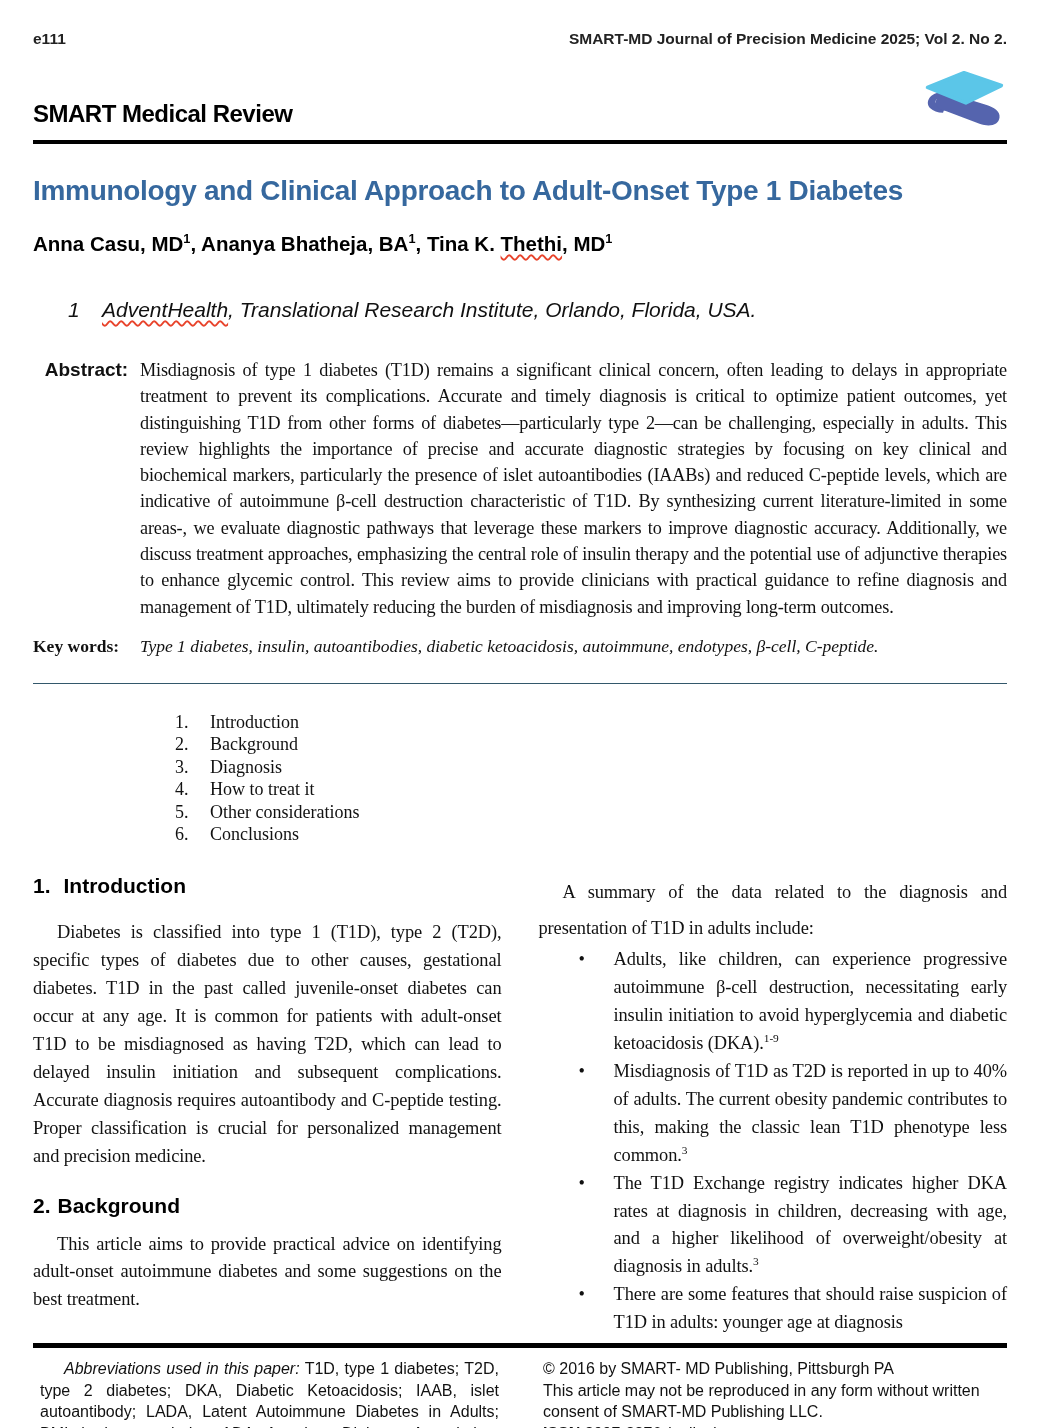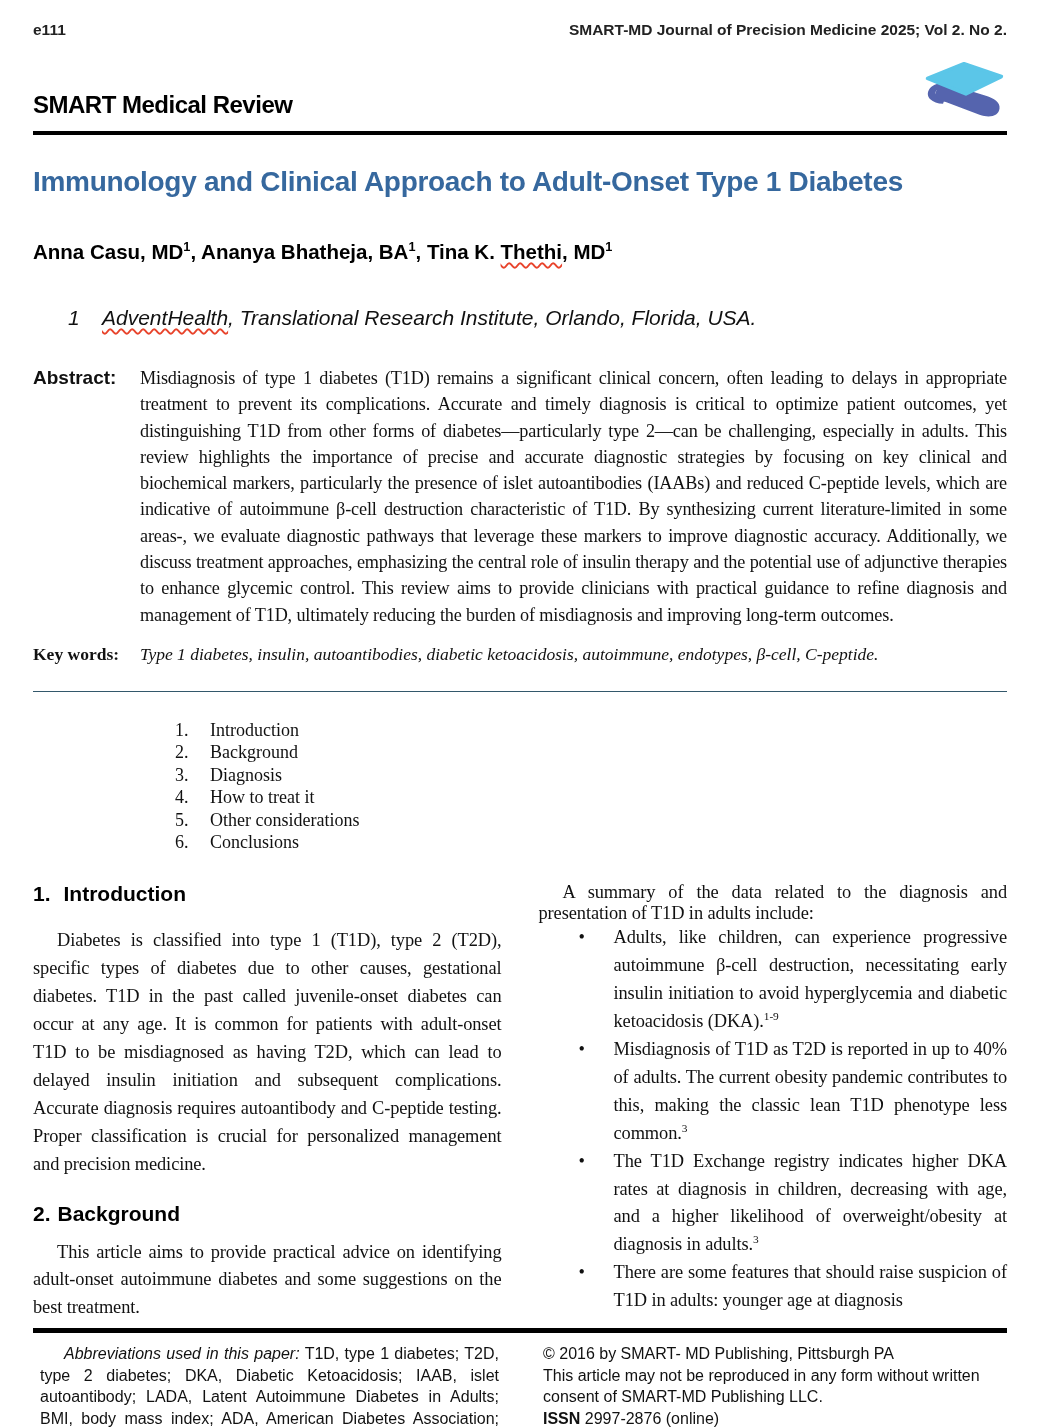--- a/index.html
+++ b/index.html
@@ -3,21 +3,21 @@
 <meta charset="utf-8">
 <style>
   * { margin: 0; padding: 0; box-sizing: border-box; }
   html, body { background: #ffffff; }
   .page {
     position: relative;
     width: 1040px;
     height: 1428px;
     margin: 0 auto;
     background: #ffffff;
-    padding: 8px 33px;
+    padding: 17px 33px;
     overflow: hidden;
     font-family: "Liberation Serif", "DejaVu Serif", serif;
     color: #111111;
   }
 
   
   .top-bar {
     padding-top: 13px;
     display: flex;
     justify-content: space-between;
@@ -52,21 +52,21 @@
   
   .article-title {
     margin-top: 31px;
     font-family: "Liberation Sans", "DejaVu Sans", sans-serif;
     font-weight: bold;
     font-size: 28px;
     letter-spacing: -0.3px;
     color: #36689E;
   }
   .authors {
-    margin-top: 42px;
+    margin-top: 25px;
     font-family: "Liberation Sans", "DejaVu Sans", sans-serif;
     font-weight: bold;
     font-size: 20.5px;
     color: #000;
   }
   .authors sup, .bullet-text-wrap sup { font-size: 62%; vertical-align: super; line-height: 0; }
   .squiggle {
     text-decoration: underline;
     text-decoration-style: wavy;
     text-decoration-color: #E8432B;
@@ -93,21 +93,21 @@
     letter-spacing: -0.15px;
   }
   .abstract .abs-label {
     display: inline-block;
     width: 107px;
     margin-left: -107px;
     font-family: "Liberation Sans", "DejaVu Sans", sans-serif;
     font-weight: bold;
     font-size: 19px;
     letter-spacing: 0;
-    text-align: left;
+    text-align: center;
   }
   .keywords {
     margin-top: 14px;
     padding-left: 107px;
     font-size: 17.5px;
     line-height: 24px;
   }
   .keywords .kw-label {
     display: inline-block;
     width: 107px;
@@ -151,21 +151,21 @@
     font-size: 18.4px;
     line-height: 27.9px;
     text-align: justify;
     text-indent: 24px;
     letter-spacing: -0.1px;
   }
   .bg-heading { margin-top: 23px; }
   .bg-para { margin-top: 13px; }
   .lead-para {
     font-size: 18.4px;
-    line-height: 21px;
+    line-height: 36px;
     text-align: justify;
     text-indent: 24px;
     letter-spacing: -0.1px;
   }
   .bullet-list { list-style: none; }
   .bullet-list li {
     position: relative;
     padding-left: 75px;
     font-size: 18.4px;
     line-height: 27.9px;

